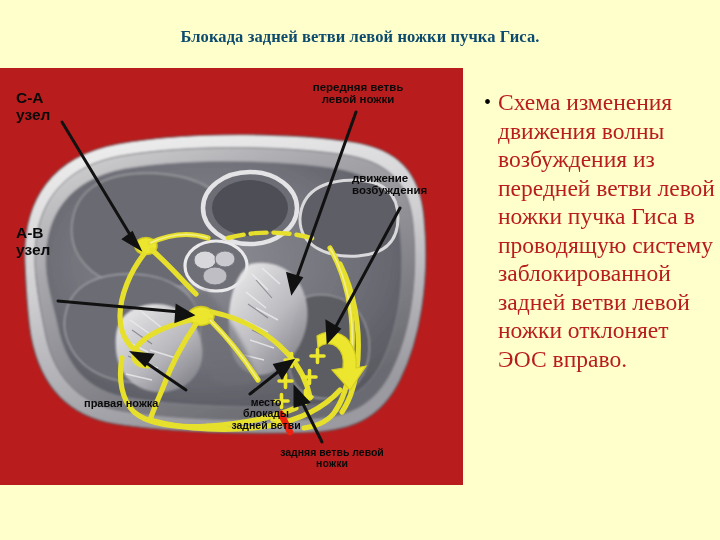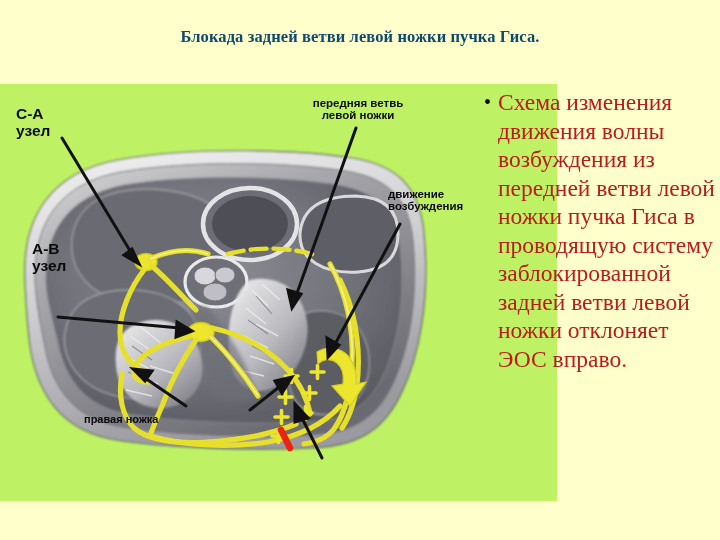--- a/index.html
+++ b/index.html
@@ -26,46 +26,46 @@
     font-weight: bold;
     font-size: 16.5px;
     color: #0c4a6e;
     letter-spacing: 0.1px;
   }
 
   
   #diagram-panel {
     position: absolute;
     left: 0px;
-    top: 84px;
-    width: 557px;
+    top: 68px;
+    width: 463px;
     height: 417px;
-    background: #bef264;
+    background: #b91c1c;
     overflow: hidden;
   }
   #diagram-svg {
     position: absolute;
     left: 0;
     top: 0;
   }
 
   
   .dlabel {
     position: absolute;
     font-family: "Liberation Sans", sans-serif;
     font-weight: bold;
     color: #0a0a0a;
     line-height: 1.08;
     white-space: pre-line;
     text-align: center;
   }
   #label-sa     { left: 16px;  top: 22px;  font-size: 15.5px; text-align: left; }
-  #label-av     { left: 16px;  top: 157px; font-size: 15.5px; text-align: left; margin-left: 16px; }
+  #label-av     { left: 16px;  top: 157px; font-size: 15.5px; text-align: left; }
   #label-ant    { left: 296px; top: 13px;  font-size: 11.5px; width: 124px; }
-  #label-move   { left: 352px; top: 104px; font-size: 11.5px; width: 122px; text-align: left; margin-left: 36px;}
+  #label-move   { left: 352px; top: 104px; font-size: 11.5px; width: 122px; text-align: left;}
   #label-right  { left: 84px;  top: 330px; font-size: 11px; }
   #label-block  { left: 217px; top: 329px; font-size: 10.5px; width: 98px; }
   #label-post   { left: 252px; top: 379px; font-size: 10.5px; width: 160px; }
 
   
   #body-block {
     position: absolute;
     left: 484px;
     top: 88px;
     width: 236px;
@@ -276,20 +276,25 @@
 
   <div class="dlabel" id="label-sa">С-А
 узел</div>
   <div class="dlabel" id="label-av">А-В
 узел</div>
   <div class="dlabel" id="label-ant">передняя ветвь
 левой ножки</div>
   <div class="dlabel" id="label-move">движение
 возбуждения</div>
   <div class="dlabel" id="label-right">правая ножка</div>
+  <div class="dlabel" id="label-block">место
+блокады
+задней ветви</div>
+  <div class="dlabel" id="label-post">задняя ветвь левой
+ножки</div>
 </div>
 
 <div id="body-block">
   <div id="bullet-row">
     <span id="bullet-dot">•</span>
     <span id="bullet-text">Схема изменения движения волны возбуждения из передней ветви левой ножки пучка Гиса в проводящую систему заблокированной задней ветви левой ножки отклоняет ЭОС вправо.</span>
   </div>
 </div>
 
 </body></html>

